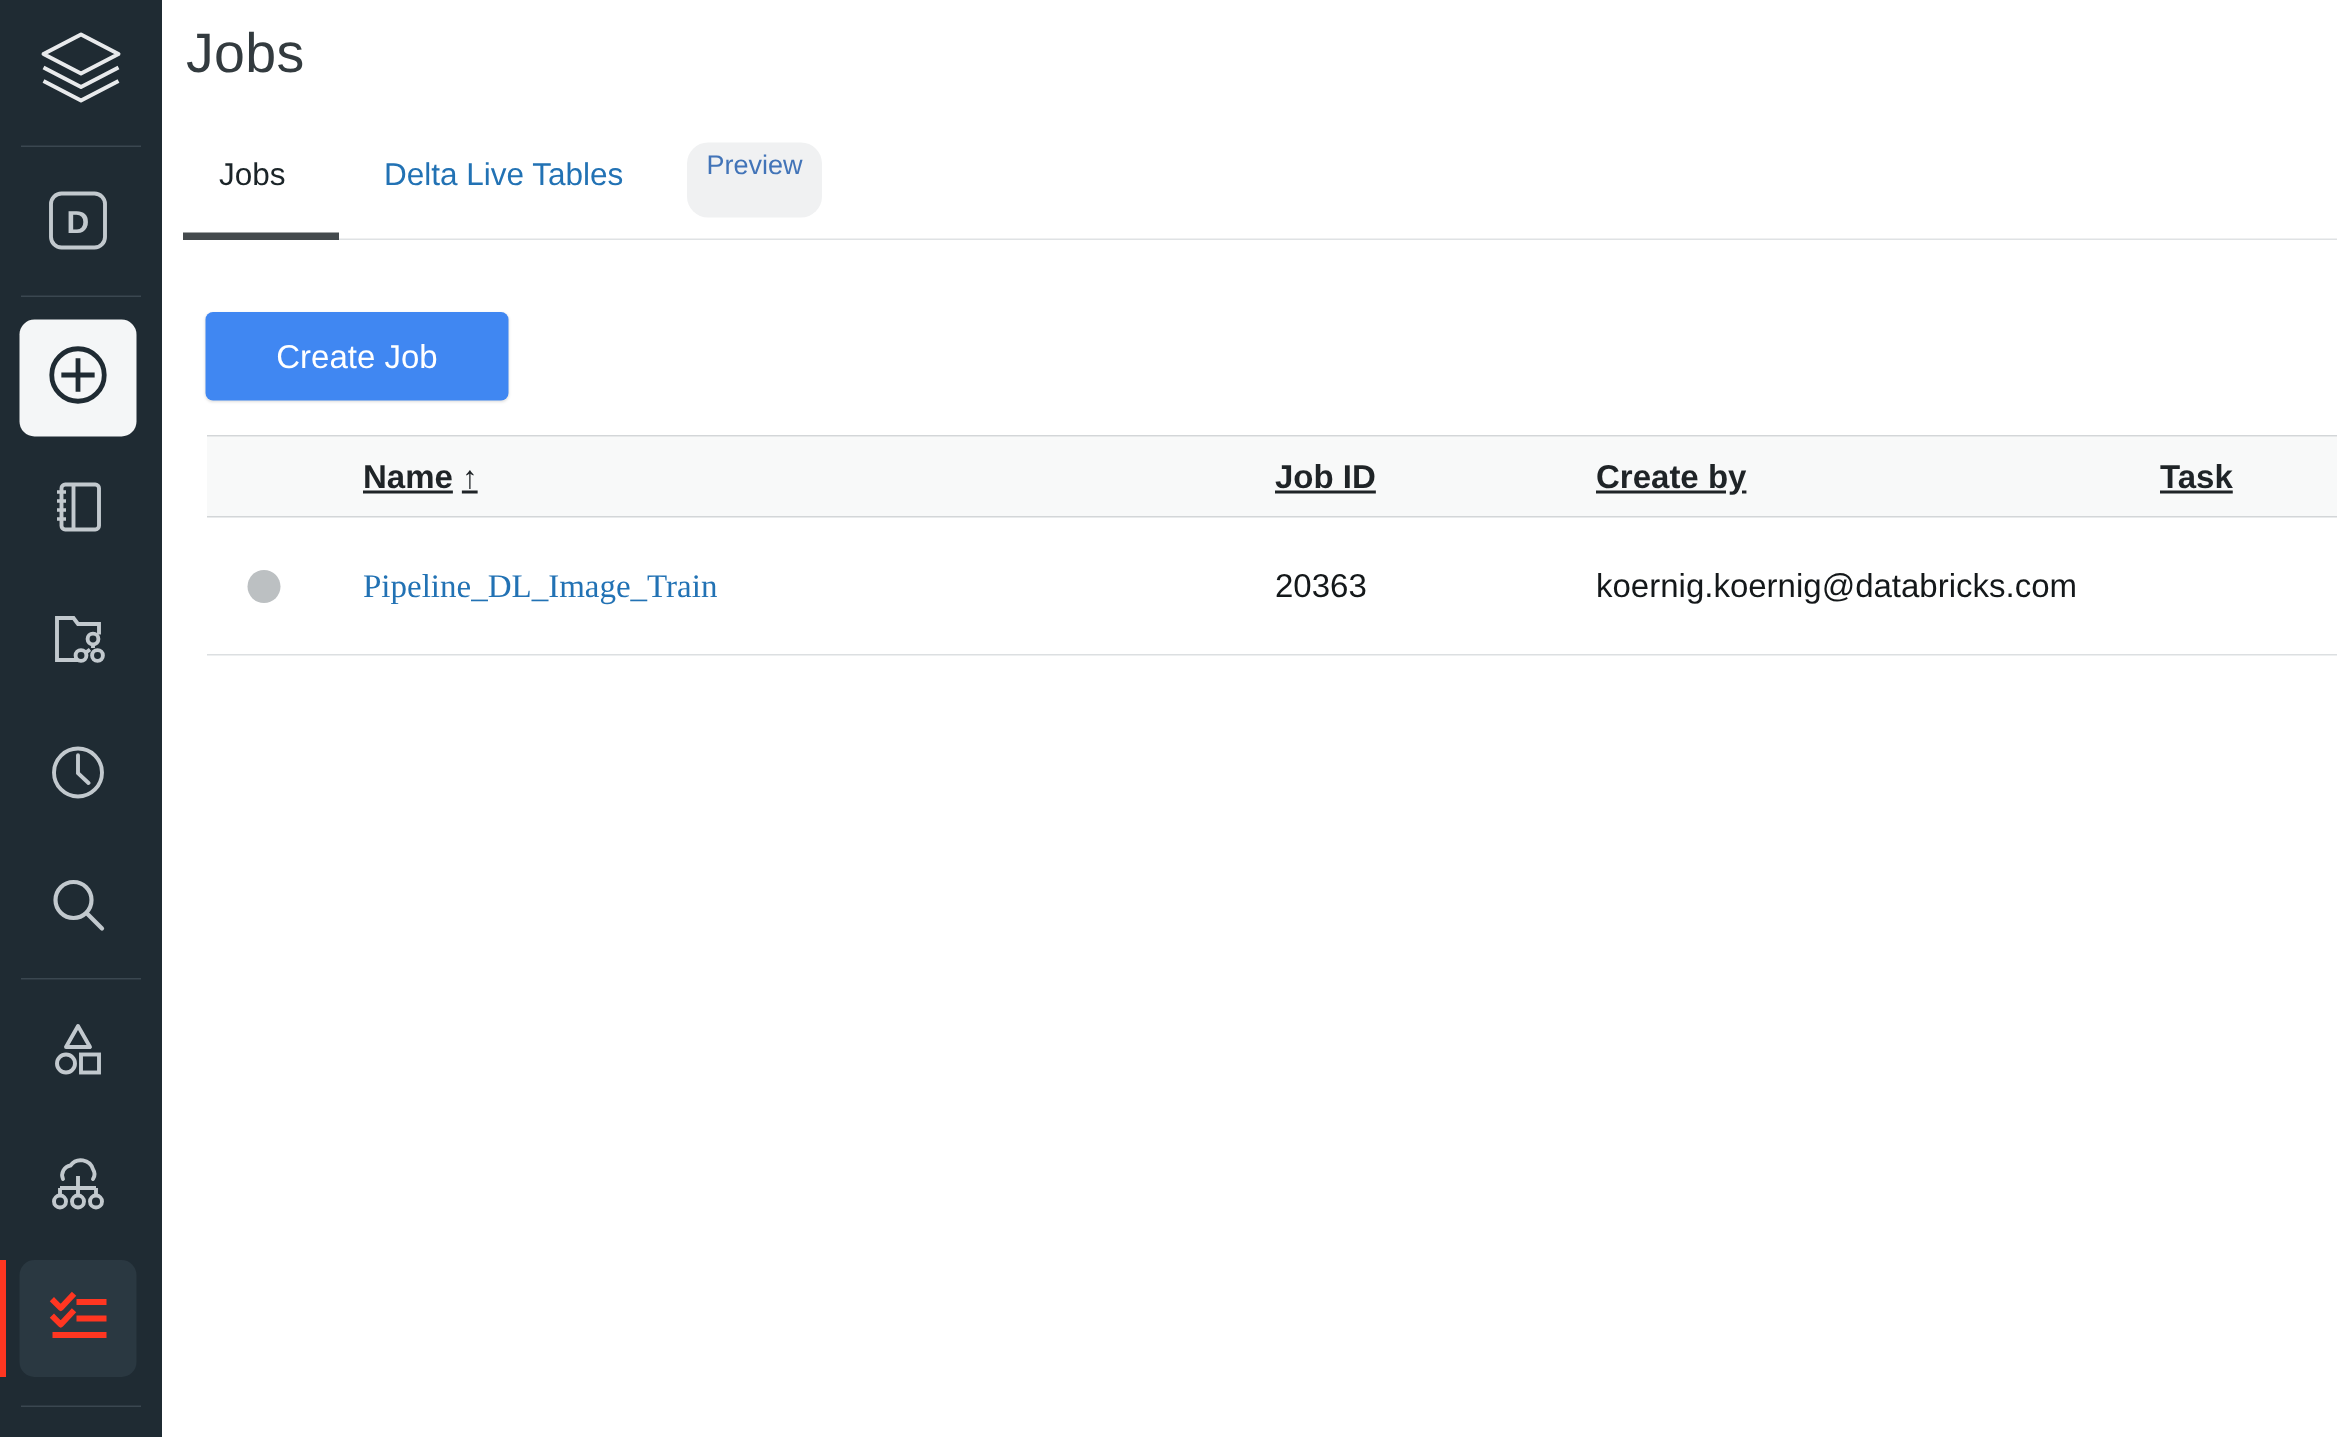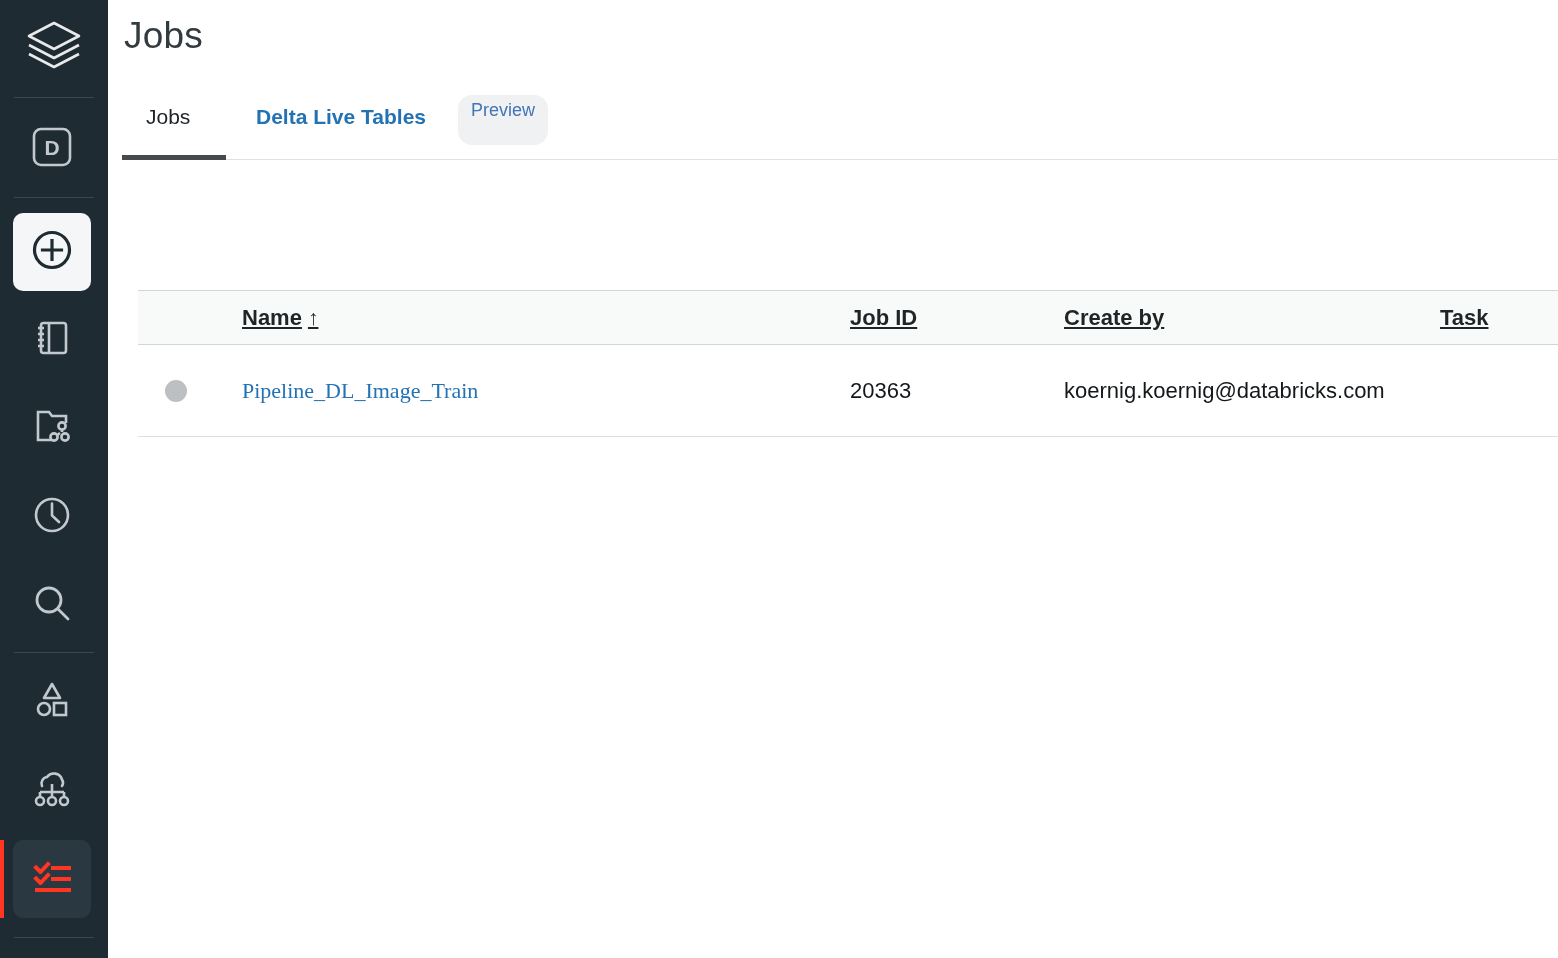--- a/index.html
+++ b/index.html
@@ -67,21 +67,20 @@
     width: 1450px; height: 70px;
   }
   #tab-underline-track {
     position: absolute; left: 14px; top: 67px;
     width: 1436px; height: 1px; background: #dfe2e4;
   }
   .tab {
     position: absolute; top: 12px;
     font-size: 21px; line-height: 26px; cursor: pointer;
     white-space: nowrap;
-    font-weight: bold;
   }
   .tab.selected { color: #1b2428; font-weight: 400; }
   .tab.link { color: #2272b4; }
   #tab-jobs { left: 38px; }
   #tab-dlt  { left: 148px; }
   #tab-underline-active {
     position: absolute; left: 14px; top: 63px;
     width: 104px; height: 5px; background: #444a4d;
   }
   #preview-badge {
@@ -279,20 +278,21 @@
       <div id="tab-underline-track"></div>
 
       <div id="tab-jobs" class="tab selected">Jobs</div>
       <div id="tab-underline-active"></div>
 
       <div id="tab-dlt" class="tab link">Delta Live Tables</div>
 
       <div id="preview-badge">Preview</div>
     </div>
 
+    <button id="create-job">Create Job</button>
 
     <table id="jobs-table">
       <colgroup>
         <col class="col-status">
           <col class="col-name">
           <col class="col-jobid">
         <col class="col-author">
           <col class="col-task">
       </colgroup>
       <thead>

